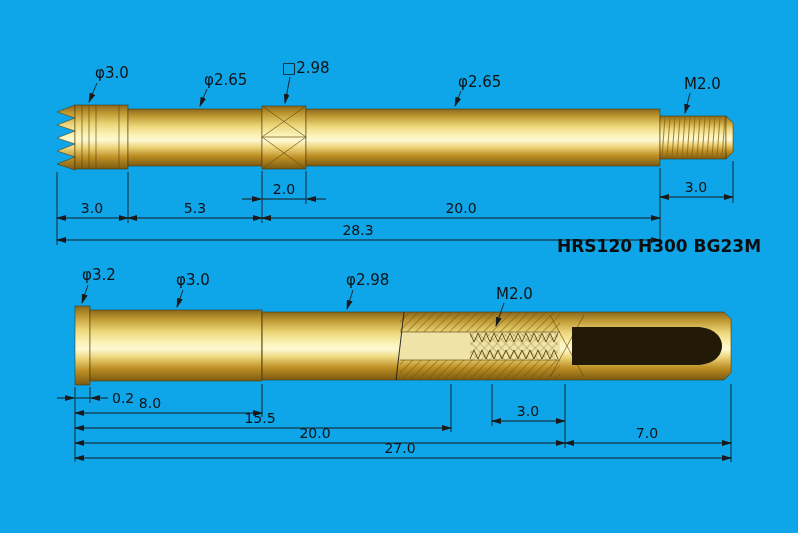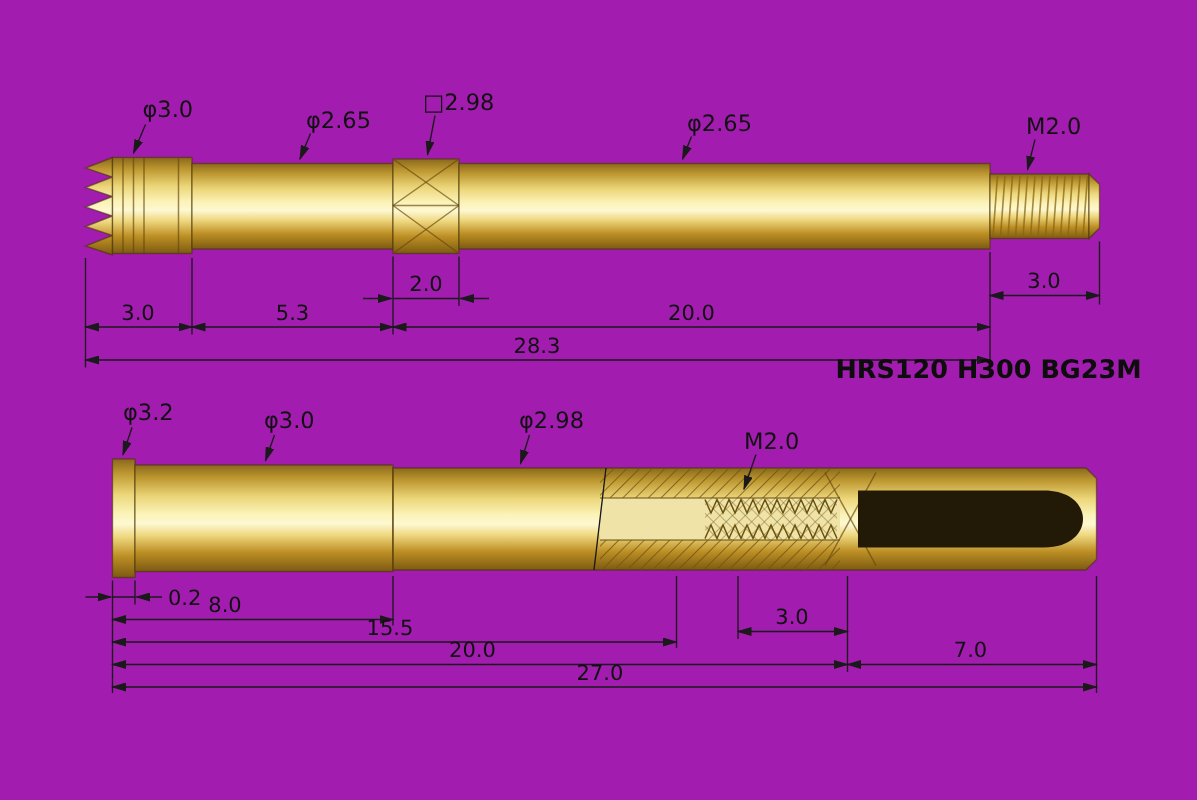--- a/index.html
+++ b/index.html
@@ -1,16 +1,16 @@
 <!DOCTYPE html>
 <html><head>
 <meta charset="utf-8">
 <style>
   html,body{margin:0;padding:0;background:#ffffff;width:798px;height:533px;overflow:hidden;}
-  .canvas{position:relative;width:798px;height:533px;background:#a21caf;}
+  .canvas{position:relative;width:798px;height:533px;background:#0ea5e9;}
   svg{display:block;}
   text{font-family:"DejaVu Sans","Liberation Sans",sans-serif;fill:#111111;}
   .callout{font-size:15px;}
   .dim{font-size:14px;}
   .partno{font-size:17px;font-weight:bold;fill:#0d0d0d;}
   .thin{stroke:#1a1a1a;stroke-width:0.9;}
   .dimline{stroke:#1a1a1a;stroke-width:1;}
   .metal{stroke:rgba(70,52,8,0.6);stroke-width:0.9;}
   .detail{stroke:rgba(100,70,12,0.65);stroke-width:1;}
 </style>

